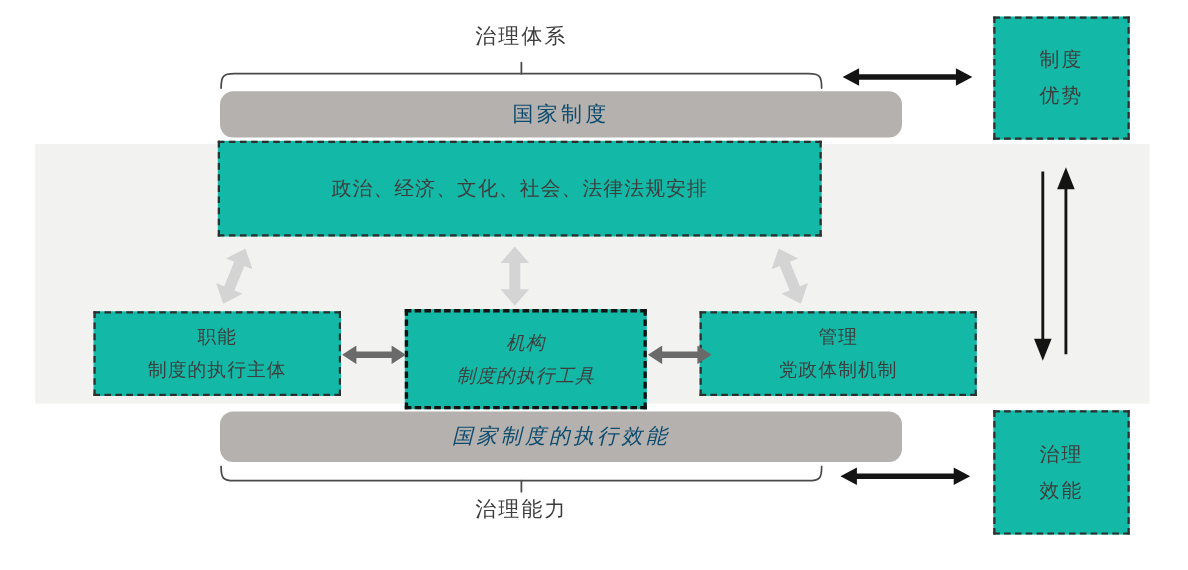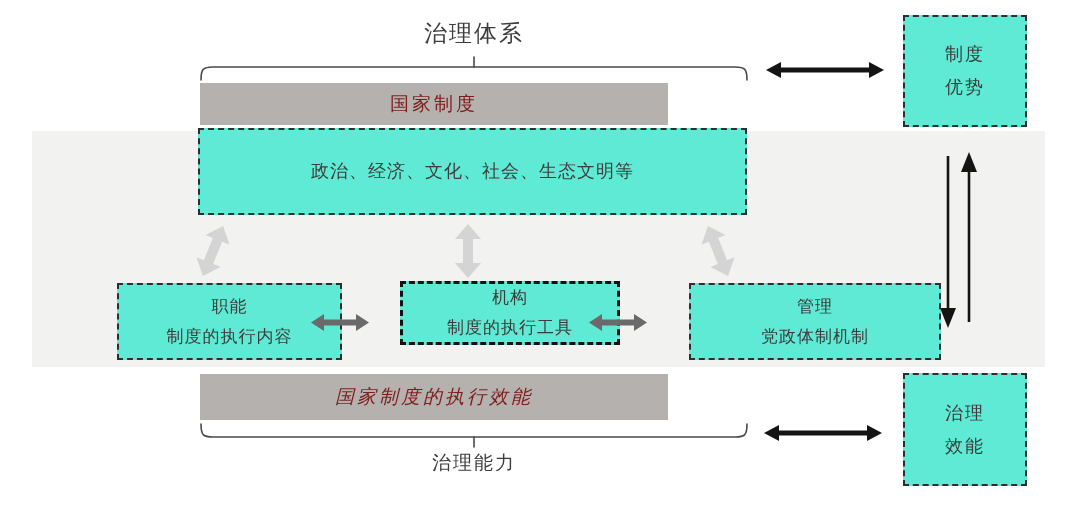--- a/index.html
+++ b/index.html
@@ -4,30 +4,30 @@
 <style>
   html,body{margin:0;padding:0;background:#ffffff;}
   .canvas{
     position:relative;width:1080px;height:518px;overflow:hidden;
     font-family:"Liberation Sans","DejaVu Sans",sans-serif;
     color:#3d3d3d;background:#ffffff;
   }
   .abs{position:absolute;}
   .band{left:32px;top:131px;width:1013px;height:236px;background:#f2f2f1;}
   .center-text{display:flex;flex-direction:column;align-items:center;justify-content:center;text-align:center;}
-  .bracket-label{left:200px;width:548px;top:20px;height:26px;font-size:23px;letter-spacing:2px;}
-  .bar{left:200px;width:468px;background:#b4b1ae;color:#7f1d1d;font-size:19px;letter-spacing:3px;}
+  .bracket-label{left:200px;width:548px;top:20px;height:26px;font-size:19px;letter-spacing:2px;}
+  .bar{left:200px;width:620px;background:#b4b1ae;color:#0c4a6e;font-size:19px;letter-spacing:3px;border-radius:12px;}
   .bar-top{top:83px;height:42px;}
   .bar-bottom{top:374px;height:46px;font-style:italic;}
-  .dashedbox{background:#5eead4;border:2px dashed #2e2e2e;box-sizing:border-box;}
+  .dashedbox{background:#14b8a6;border:2px dashed #2e2e2e;box-sizing:border-box;}
   .sysbox{left:198px;top:128px;width:549px;height:87px;font-size:18px;line-height:33px;letter-spacing:1px;}
-  .midbox{top:283px;height:77px;font-size:17px;line-height:30px;letter-spacing:1px;margin-left:32px;}
+  .midbox{top:283px;height:77px;font-size:17px;line-height:30px;letter-spacing:1px;}
   .midbox-left{left:85px;width:225px;}
-  .midbox-center{left:368px;top:281px;width:220px;height:64px;border:3px dashed #121212;}
-  .midbox-right{left:657px;width:252px;}
+  .midbox-center{left:368px;top:281px;width:220px;height:91px;border:3px dashed #121212;font-style:italic;}
+  .midbox-right{left:636px;width:252px;}
   .sidebox{left:903px;width:124px;font-size:18px;line-height:33px;letter-spacing:2px;}
   .sidebox-top{top:15px;height:112px;}
   .sidebox-bottom{top:373px;height:113px;}
   .bottom-label{left:200px;width:548px;top:450px;height:26px;font-size:19px;letter-spacing:2px;text-align:center;}
   svg{display:block;}
 </style>
 </head>
 <body>
 
 <div class="canvas">
@@ -39,36 +39,36 @@
   <svg class="abs" style="left:200px;top:55px;" width="548" height="26" viewBox="0 0 548 26">
     <path d="M1,25 C1,14 3,12 13,12 L535,12 C545,12 547,14 547,25" fill="none" stroke="#4a4a4a" stroke-width="1.6" stroke-linecap="round"></path>
     <path d="M274,12 L274,2" fill="none" stroke="#4a4a4a" stroke-width="1.6" stroke-linecap="round"></path>
   </svg>
 
   <div class="abs center-text bar bar-top">
     <span>国家制度</span>
   </div>
 
   <div class="abs center-text dashedbox sysbox">
-    <span>政治、经济、文化、社会、生态文明等</span>
+    <span>政治、经济、文化、社会、法律法规安排</span>
   </div>
 
   <svg class="abs" style="left:200px;top:224px;transform:rotate(22deg);" width="26" height="54" viewBox="0 0 26 54">
     <polygon points="13,0 26,15 18,15 18,39 26,39 13,54 0,39 8,39 8,15 0,15" fill="#d4d4d4"></polygon>
   </svg>
   <svg class="abs" style="left:455px;top:224px;" width="26" height="54" viewBox="0 0 26 54">
     <polygon points="13,0 26,15 18,15 18,39 26,39 13,54 0,39 8,39 8,15 0,15" fill="#d4d4d4"></polygon>
   </svg>
   <svg class="abs" style="left:705px;top:224px;transform:rotate(-22deg);" width="26" height="54" viewBox="0 0 26 54">
     <polygon points="13,0 26,15 18,15 18,39 26,39 13,54 0,39 8,39 8,15 0,15" fill="#d4d4d4"></polygon>
   </svg>
 
   <div class="abs center-text dashedbox midbox midbox-left">
     <span>职能</span>
-    <span>制度的执行内容</span>
+    <span>制度的执行主体</span>
   </div>
   <div class="abs center-text dashedbox midbox midbox-center">
     <span>机构</span>
     <span>制度的执行工具</span>
   </div>
   <div class="abs center-text dashedbox midbox midbox-right">
     <span>管理</span>
     <span>党政体制机制</span>
   </div>
 

